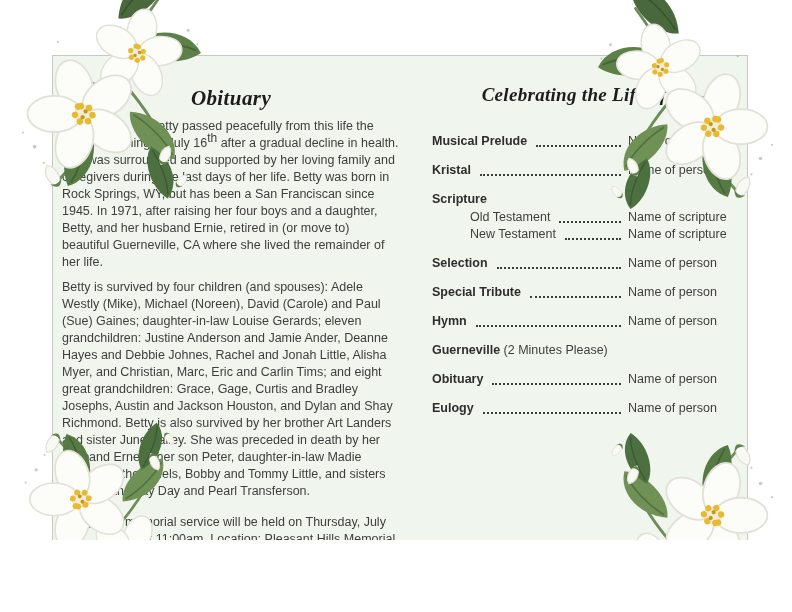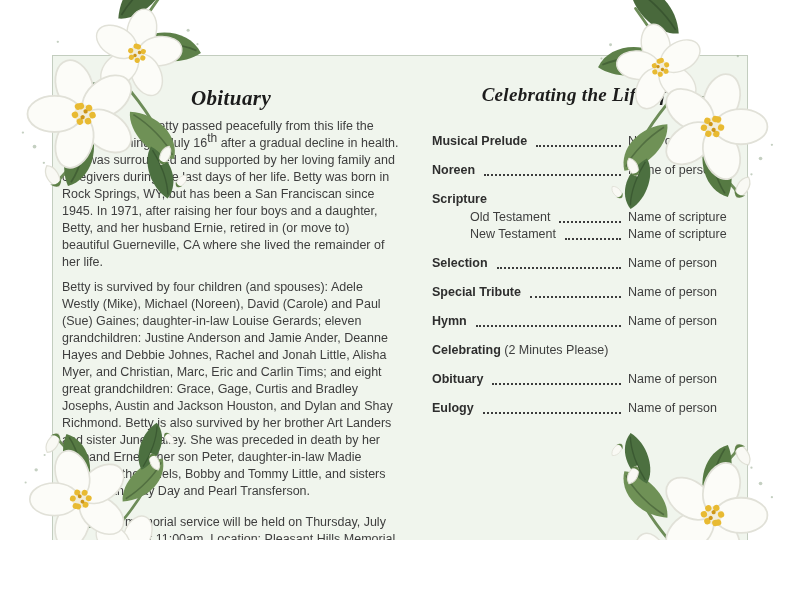--- a/index.html
+++ b/index.html
@@ -142,21 +142,21 @@
     <h2 class="serv-title">
       <span>Celebrating the Life of</span><br>
     </h2>
     <div class="plist">
         <div class="p-row">
     <span class="lbl">Musical Prelude</span>
     <span class="leader"></span>
     <span class="val">Name of song</span>
   </div>
         <div class="p-row">
-    <span class="lbl">Noreen</span>
+    <span class="lbl">Kristal</span>
     <span class="leader"></span>
     <span class="val">Name of person</span>
   </div>
         <div class="p-row">
     <span class="lbl">Scripture</span>
 
   </div>
         <div class="p-row sub">
     <span class="lbl">Old Testament</span>
     <span class="leader"></span>
@@ -176,21 +176,21 @@
     <span class="lbl">Special Tribute</span>
     <span class="leader"></span>
     <span class="val">Name of person</span>
   </div>
         <div class="p-row">
     <span class="lbl">Hymn</span>
     <span class="leader"></span>
     <span class="val">Name of person</span>
   </div>
         <div class="p-row">
-    <span class="lbl">Celebrating</span>
+    <span class="lbl">Guerneville</span>
           <span class="sfx"> (2 Minutes Please)</span>
 
   </div>
         <div class="p-row">
     <span class="lbl">Obituary</span>
     <span class="leader"></span>
     <span class="val">Name of person</span>
   </div>
         <div class="p-row">
     <span class="lbl">Eulogy</span>

